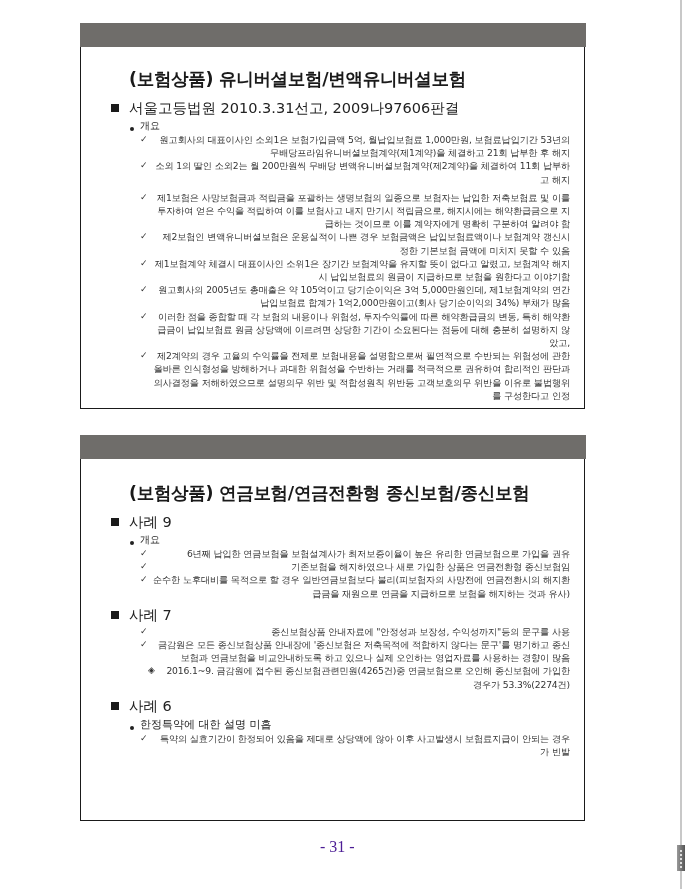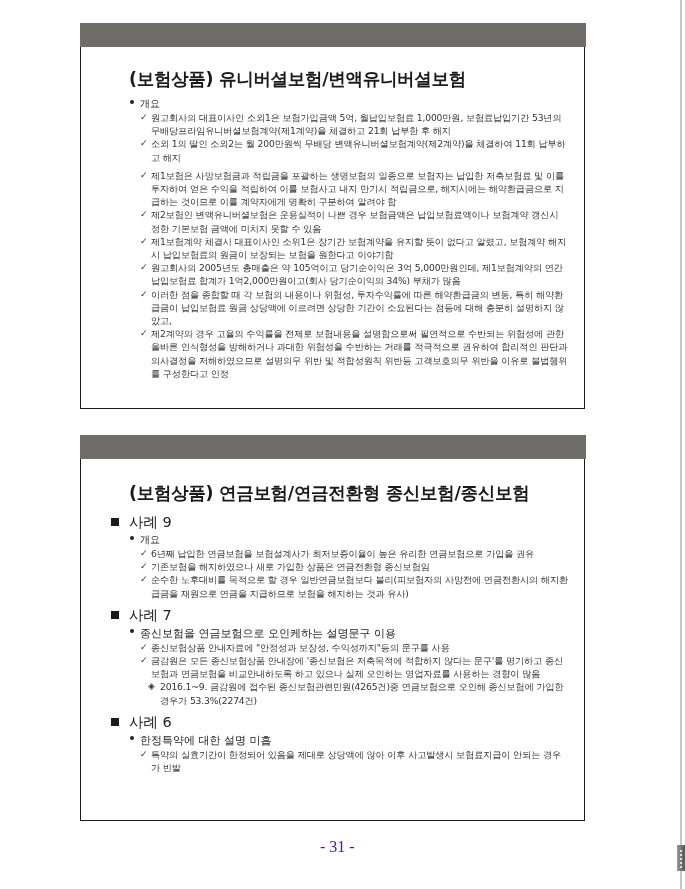--- a/index.html
+++ b/index.html
@@ -36,35 +36,35 @@
 
   .lvl1 {
     display: flex; align-items: baseline;
     font-size: 14.5px; color: #222; margin-top: 2px; line-height: 20px;
   }
   .lvl1 .sq {
     display: inline-block; width: 8px; height: 8px; background: #1a1a1a;
     margin-right: 10px; position: relative; top: -1px;
   }
   .lvl2 {
-    display: flex; align-items: center;
+    display: flex; align-items: flex-end;
     font-size: 10px; color: #222; margin-left: 19px; line-height: 14px; margin-top: 1px;
   }
   .lvl2 .dot {
     display: inline-block; width: 4px; height: 4px; border-radius: 50%;
     background: #222; margin-right: 6px; position: relative; top: -2px; flex: none;
   }
   .lvl2.big { font-size: 11px; line-height: 15px; }
   .lvl3 {
     display: flex; align-items: flex-start;
     font-size: 9.2px; color: #333; margin-left: 29px; line-height: 13.2px;
     letter-spacing: -0.15px;
   }
   .lvl3 .chk { width: 11px; flex: none; font-size: 9px; color: #333; }
-  .lvl3 .txt { flex: 1; }
+  .lvl3 .txt { flex: 1; text-align: right; }
   .lvl3.diamond { margin-left: 37px; }
   .lvl3.diamond .chk { width: 12px; }
   .gap { height: 5px; }
   .gap-sm { height: 3px; }
 
   .page-number {
     position: absolute; left: 320px; top: 838px;
     font-family: Liberation Serif, serif; font-size: 16px; color: #4c1d95;
   }
   .scroll-track {
@@ -78,20 +78,24 @@
     position: absolute; left: 3px; width: 2px; height: 2px; background: #ddd;
   }
 </style>
 </head>
 <body>
 
 <div class="slide slide-1">
   <div class="slide-header"></div>
   <div class="slide-title">(보험상품) 유니버셜보험/변액유니버셜보험</div>
   <div class="content">
+    <div class="lvl1">
+      <span class="sq"></span>
+      <span>서울고등법원 2010.3.31선고, 2009나97606판결</span>
+    </div>
     <div class="lvl2">
       <span class="dot"></span>
       <span>개요</span>
     </div>
     <div class="lvl3">
       <span class="chk">✓</span>
       <span class="txt">원고회사의 대표이사인 소외1은  보험가입금액 5억, 월납입보험료 1,000만원, 보험료납입기간 53년의 무배당프라임유니버셜보험계약(제1계약)을 체결하고 21회 납부한 후 해지</span>
     </div>
     <div class="lvl3">
       <span class="chk">✓</span>
@@ -101,21 +105,21 @@
     <div class="lvl3">
       <span class="chk">✓</span>
       <span class="txt">제1보험은 사망보험금과 적립금을 포괄하는 생명보험의 일종으로 보험자는 납입한 저축보험료 및 이를 투자하여 얻은 수익을 적립하여 이를 보험사고 내지 만기시 적립금으로, 해지시에는 해약환급금으로 지급하는 것이므로 이를 계약자에게 명확히 구분하여 알려야 함</span>
     </div>
     <div class="lvl3">
       <span class="chk">✓</span>
       <span class="txt">제2보험인 변액유니버셜보험은 운용실적이 나쁜 경우 보험금액은 납입보험료액이나 보험계약 갱신시 정한 기본보험 금액에 미치지 못할 수 있음</span>
     </div>
     <div class="lvl3">
       <span class="chk">✓</span>
-      <span class="txt">제1보험계약 체결시 대표이사인 소위1은 장기간 보험계약을 유지할 뜻이 없다고 알렸고, 보험계약 해지시 납입보험료의 원금이 보장되는 보험을 원한다고 이야기함</span>
+      <span class="txt">제1보험계약 체결시 대표이사인 소위1은 장기간 보험계약을 유지할 뜻이 없다고 알렸고, 보험계약 해지시 납입보험료의 원금이 지급하므로 보험을 원한다고 이야기함</span>
     </div>
     <div class="lvl3">
       <span class="chk">✓</span>
       <span class="txt">원고회사의 2005년도 총매출은 약 105억이고 당기순이익은 3억 5,000만원인데, 제1보험계약의 연간 납입보험료 합계가 1억2,000만원이고(회사 당기순이익의 34%) 부채가 많음</span>
     </div>
     <div class="lvl3">
       <span class="chk">✓</span>
       <span class="txt">이러한 점을 종합할 때 각 보험의 내용이나 위험성, 투자수익률에 따른 해약환급금의 변동, 특히 해약환급금이 납입보험료 원금 상당액에 이르려면 상당한 기간이 소요된다는 점등에 대해 충분히 설명하지 않았고,</span>
     </div>
     <div class="lvl3">
@@ -148,24 +152,20 @@
     </div>
     <div class="lvl3">
       <span class="chk">✓</span>
       <span class="txt">순수한 노후대비를 목적으로 할 경우 일반연금보험보다 불리(피보험자의 사망전에 연금전환시의 해지환급금을 재원으로 연금을 지급하므로 보험을 해지하는 것과 유사)</span>
     </div>
     <div class="gap-sm"></div>
 
     <div class="lvl1">
       <span class="sq"></span>
       <span>사례 7</span>
-    </div>
-    <div class="lvl2 big">
-      <span class="dot"></span>
-      <span>종신보험을 연금보험으로 오인케하는 설명문구 이용</span>
     </div>
     <div class="lvl3">
       <span class="chk">✓</span>
       <span class="txt">종신보험상품 안내자료에 "안정성과 보장성, 수익성까지"등의 문구를 사용</span>
     </div>
     <div class="lvl3">
       <span class="chk">✓</span>
       <span class="txt">금감원은 모든 종신보험상품 안내장에 '종신보험은 저축목적에 적합하지 않다는 문구'를 명기하고 종신보험과 연금보험을 비교안내하도록 하고 있으나 실제 오인하는 영업자료를 사용하는 경향이 많음</span>
     </div>
     <div class="lvl3 diamond">

